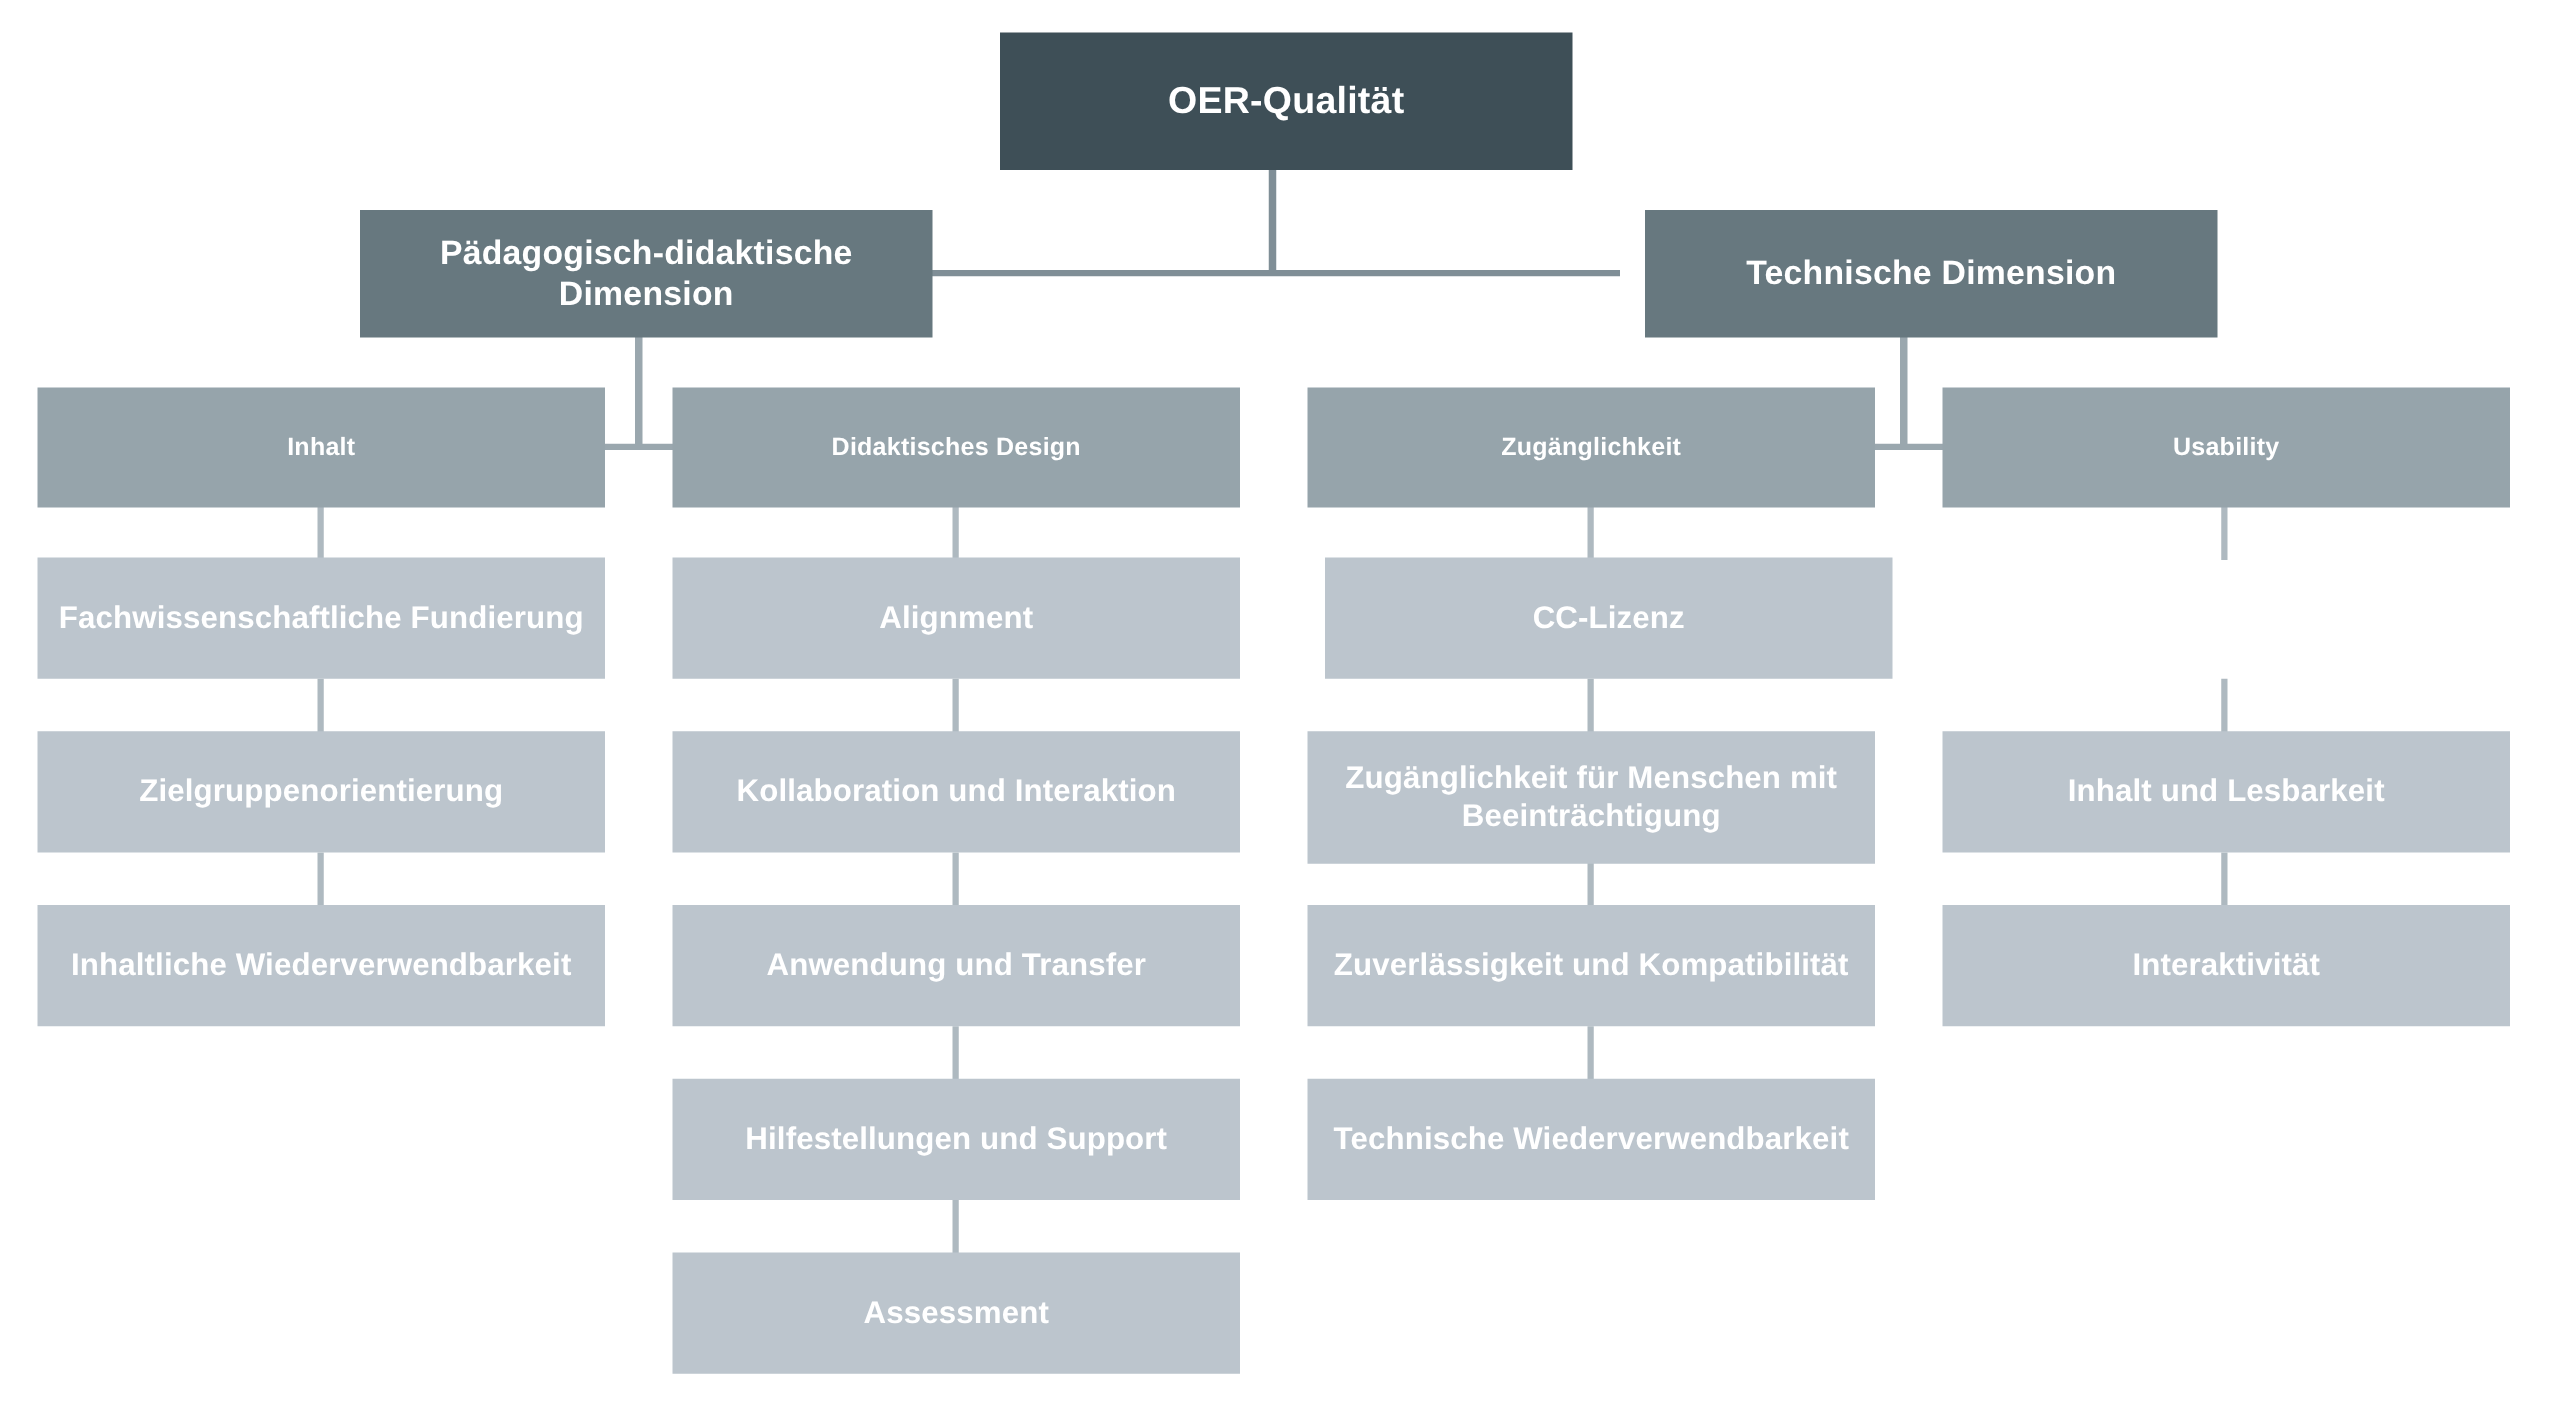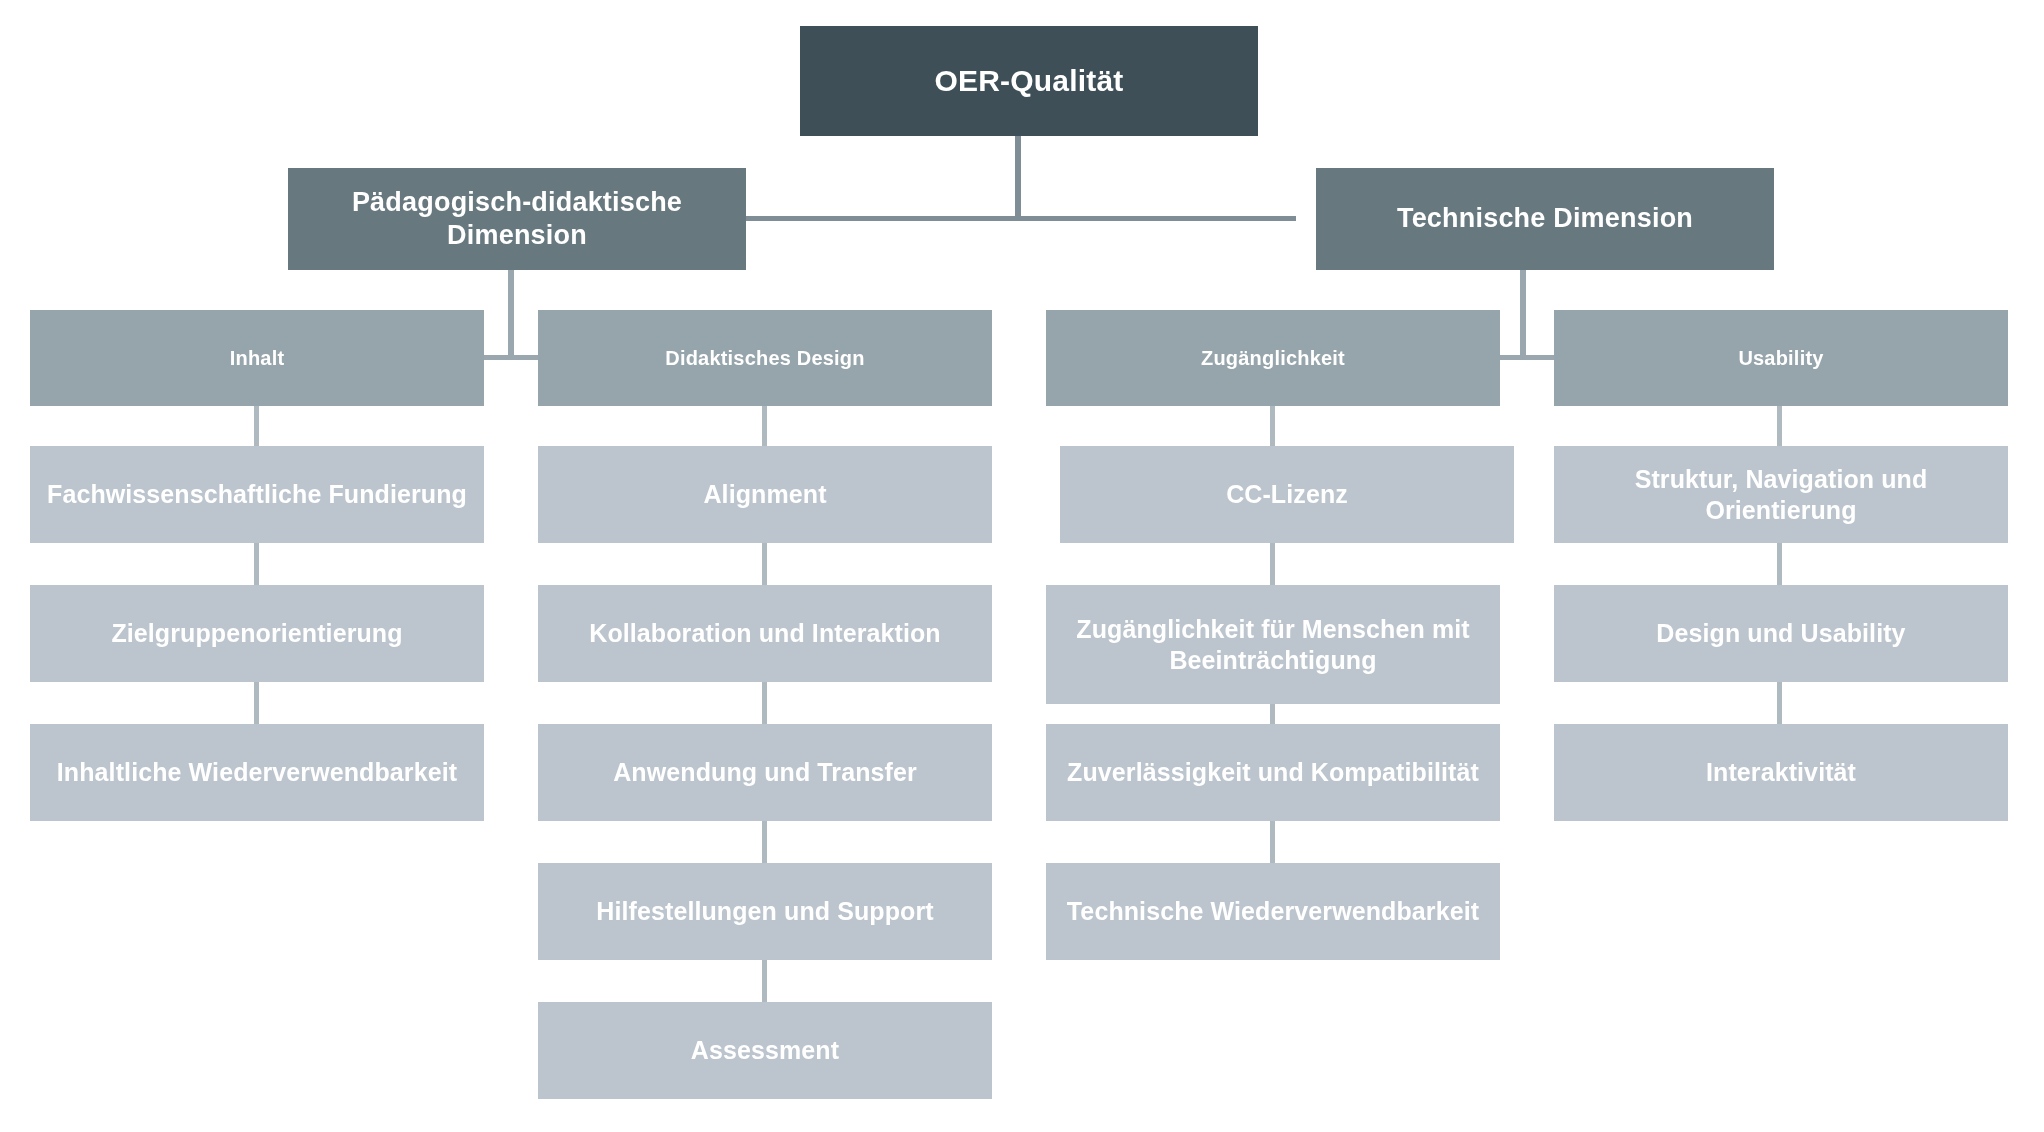--- a/index.html
+++ b/index.html
@@ -87,21 +87,20 @@
   <div class="node tier4" style="left:30px; top:585px; width:454px; height:97px;">Zielgruppenorientierung</div>
   <div class="node tier4" style="left:30px; top:724px; width:454px; height:97px;">Inhaltliche Wiederverwendbarkeit</div>
 
   <div class="node tier4" style="left:538px; top:446px; width:454px; height:97px;">Alignment</div>
   <div class="node tier4" style="left:538px; top:585px; width:454px; height:97px;">Kollaboration und Interaktion</div>
   <div class="node tier4" style="left:538px; top:724px; width:454px; height:97px;">Anwendung und Transfer</div>
   <div class="node tier4" style="left:538px; top:863px; width:454px; height:97px;">Hilfestellungen und Support</div>
   <div class="node tier4" style="left:538px; top:1002px; width:454px; height:97px;">Assessment</div>
 
   <div class="node tier4" style="left:1040px; top:446px; width:454px; height:97px;margin-left:20px;">CC-Lizenz</div>
-  <div class="node tier4" style="left:1046px; top:585px; width:454px; height:119px;">Zugänglichkeit für Menschen mit Beeinträchtigung</div>
+  <div class="node tier4" style="left:1046px; top:585px; width:454px; height:106px;">Zugänglichkeit für Menschen mit Beeinträchtigung</div>
   <div class="node tier4" style="left:1046px; top:724px; width:454px; height:97px;">Zuverlässigkeit und Kompatibilität</div>
   <div class="node tier4" style="left:1046px; top:863px; width:454px; height:97px;">Technische Wiederverwendbarkeit</div>
 
-  <div class="node tier4" style="left:1554px; top:446px; width:454px; height:97px;">Struktur, Navigation und Orientierung</div>
-  <div class="node tier4" style="left:1554px; top:585px; width:454px; height:97px;">Design und Usability</div>
+  <div class="node tier4" style="left:1554px; top:585px; width:454px; height:97px;">Inhalt und Lesbarkeit</div>
   <div class="node tier4" style="left:1554px; top:724px; width:454px; height:97px;">Interaktivität</div>
 
 </div>
 
 </body></html>

